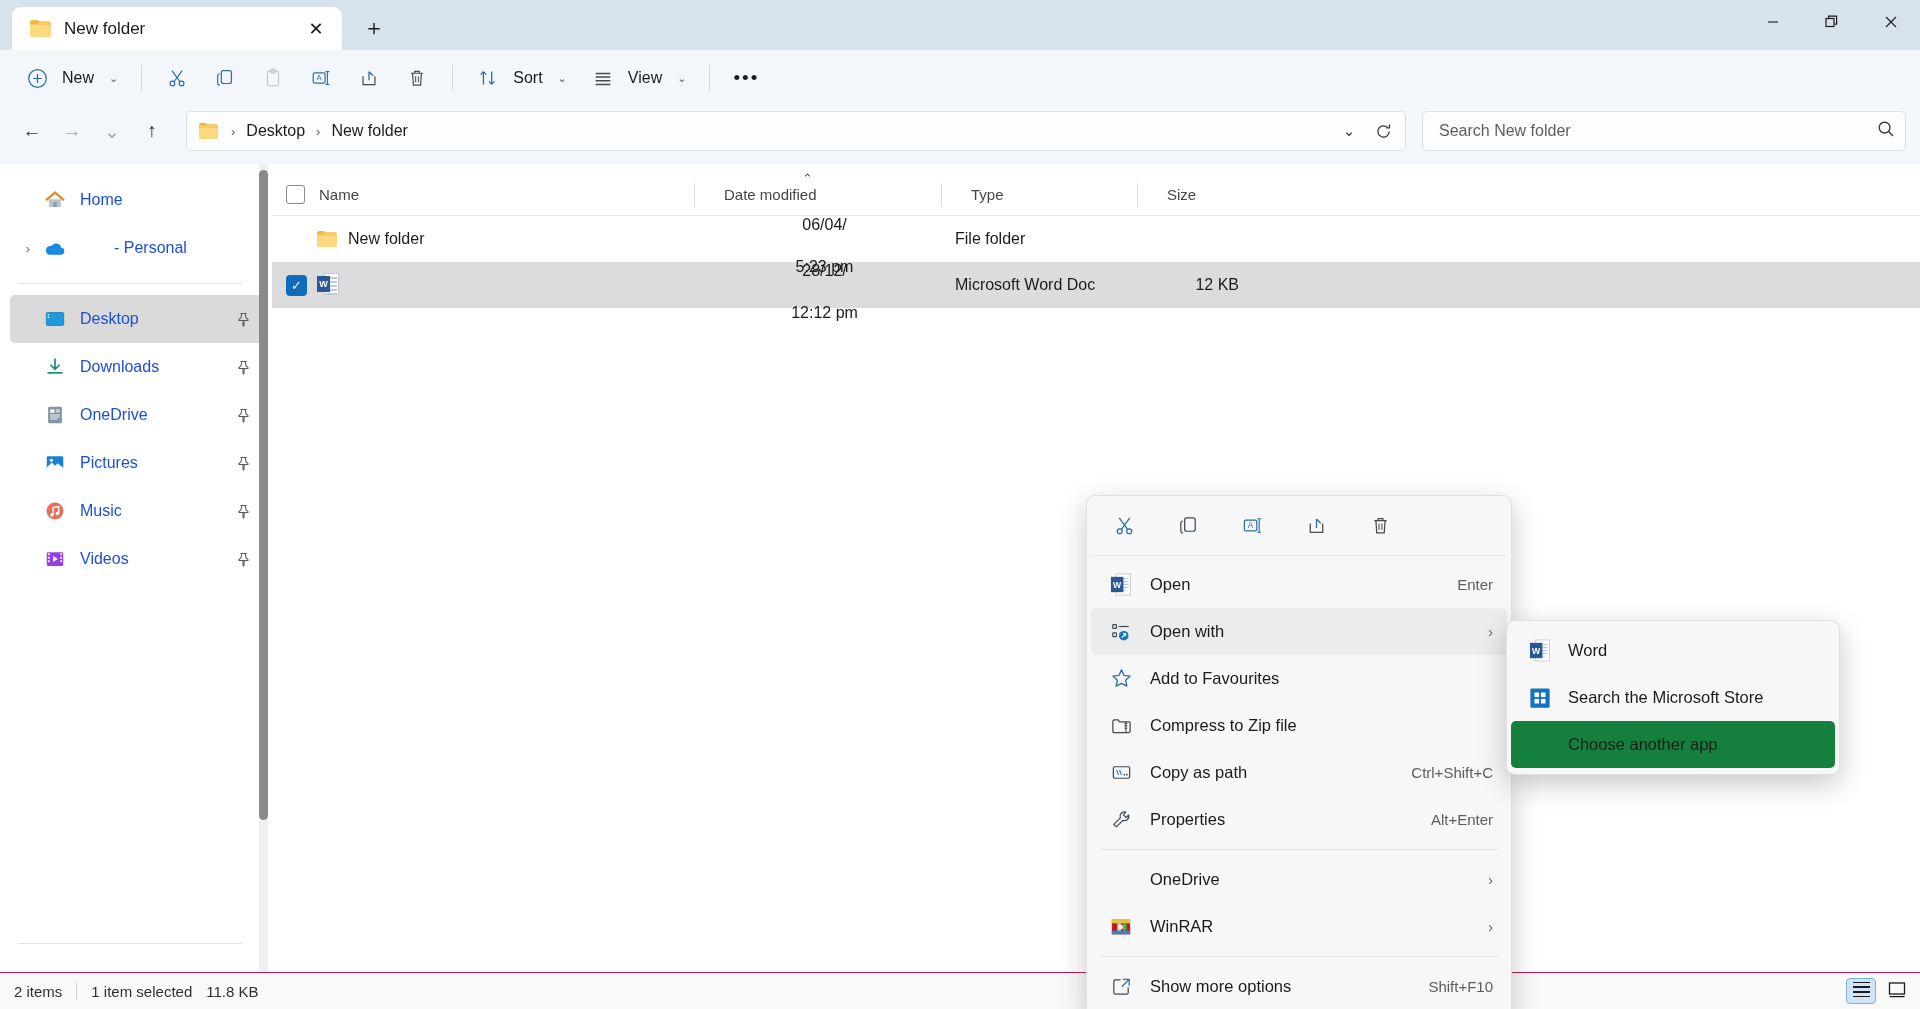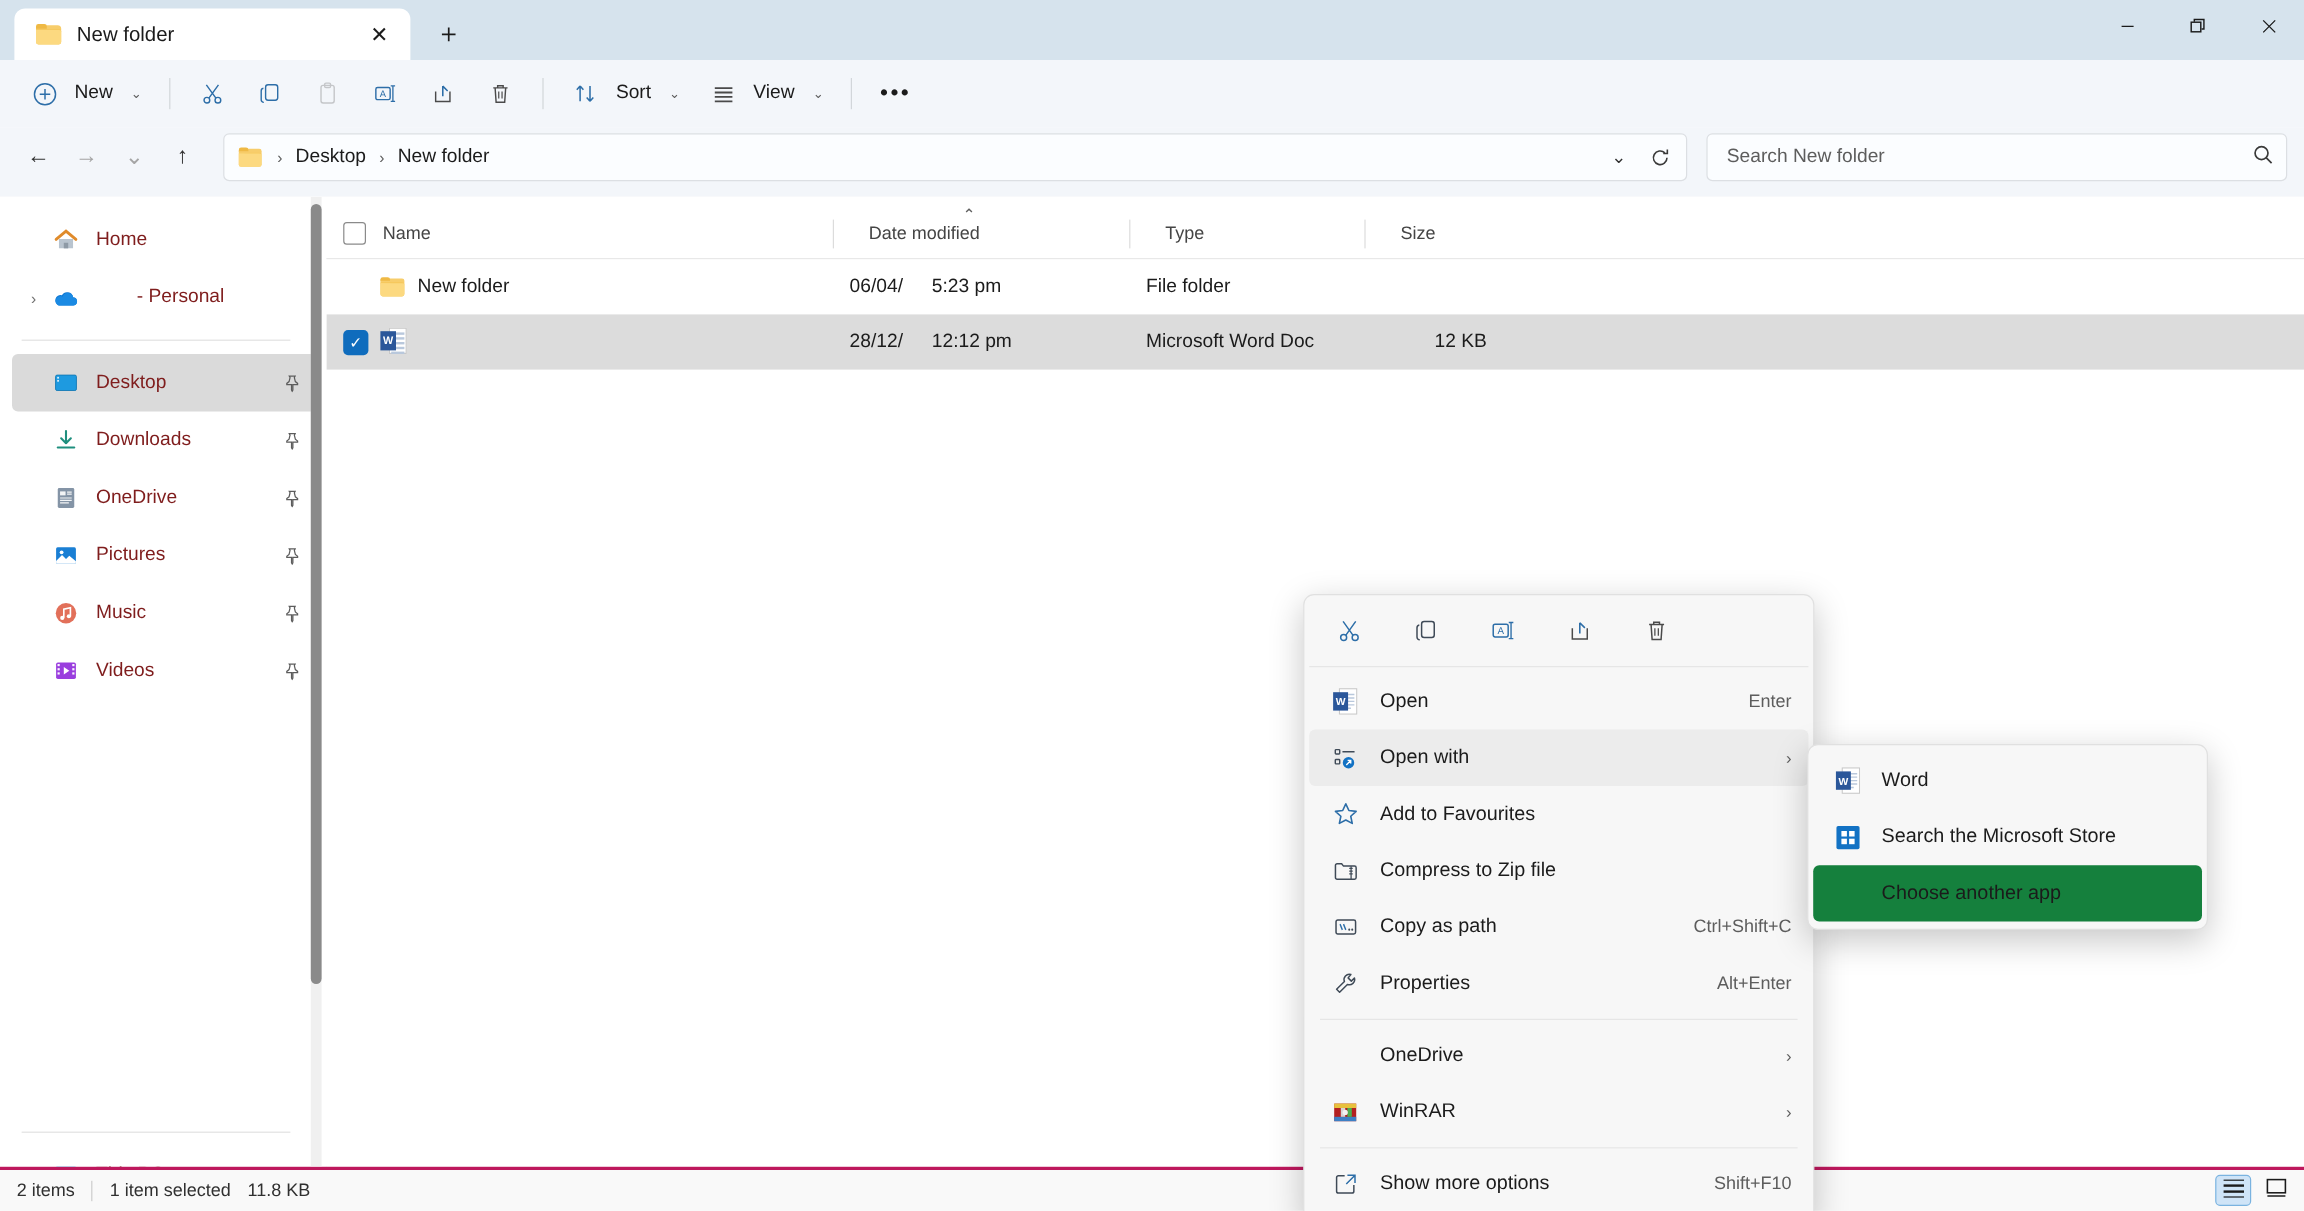--- a/index.html
+++ b/index.html
@@ -160,21 +160,21 @@
     padding-left: 4px;
     cursor: default;
   }
   .nav-item.selected { background: #dadada; }
   .nav-expander {
     width: 28px; height: 28px; flex: none;
     display: flex; align-items: center; justify-content: center;
     color: #707070; font-size: 13px;
   }
   .nav-ico { width: 26px; height: 26px; flex: none; display:flex; align-items:center; justify-content:center; margin-right: 12px; }
-  .nav-label { font-size: 16px; color: #7f1d1d; flex: 1; white-space: nowrap; }
+  .nav-label { font-size: 16px; color: #1d4ed8; flex: 1; white-space: nowrap; }
   .nav-pin { width: 22px; margin-right: 10px; color:#6a6a6a; display:flex; align-items:center; justify-content:center; }
   .nav-sep { height:1px; background:#e2e2e2; margin: 11px 30px 11px 18px; }
   .nav-indent { padding-left: 34px; }
 
   .sb-scroll {
     position: absolute; right: 4px; top: 6px;
     width: 9px; height: 650px;
     background: #8a8a8a; border-radius: 5px;
   }
   .sb-track {
@@ -214,21 +214,21 @@
 
   .row {
     height: 46px; display: flex; align-items: center;
     font-size: 16px; color: #1b1b1b;
     margin: 0 0 0 0;
     cursor: default;
   }
   .row.selected { background: #dcdcdc; }
   .cell { display: flex; align-items: center; height: 46px; }
   .cell-name { width: 422px; padding-left: 14px; gap: 10px; }
-  .cell-date { width: 247px; padding-left: 14px; gap: 24px; }
+  .cell-date { width: 247px; padding-left: 14px; gap: 24px; flex-direction: column; }
   .cell-type { width: 196px; padding-left: 14px; }
   .cell-size { width: 124px; padding-left: 14px; justify-content: flex-end; padding-right: 22px; }
 
   .rowcheck {
     width: 21px; height: 21px; border-radius: 4px; flex: none;
     background:#0f6cbd; display:flex; align-items:center; justify-content:center;
     color:#fff; font-size:13px;
   }
   .rowcheck.hidden { background:transparent; }
   .folder-ic { width: 21px; height: 17px; position: relative; flex:none; }
@@ -308,21 +308,21 @@
     padding: 0 14px 0 17px;
     font-size: 16.5px; color:#1b1b1b;
   }
   .sub-item.hl { background:#15803d; }
   .sub-ic { width:24px; flex:none; margin-right:16px; display:flex; align-items:center; justify-content:center; }
 
   
   .statusbar {
     height: 37px; flex: none;
     background: #f9f9f9;
-    border-top: 3px solid #be185d;
+    border-top: 1px solid #be185d;
     display: flex; align-items: center;
     padding: 0 8px 0 14px;
     font-size: 15px; color: #303030;
   }
   .st-sep { width:1px; height:17px; background:#cdcdcd; margin: 0 14px; }
   .st-spacer { flex:1; }
   .view-btn {
     width: 30px; height: 26px; border-radius: 4px;
     display:flex; align-items:center; justify-content:center;
     margin-left: 6px;

